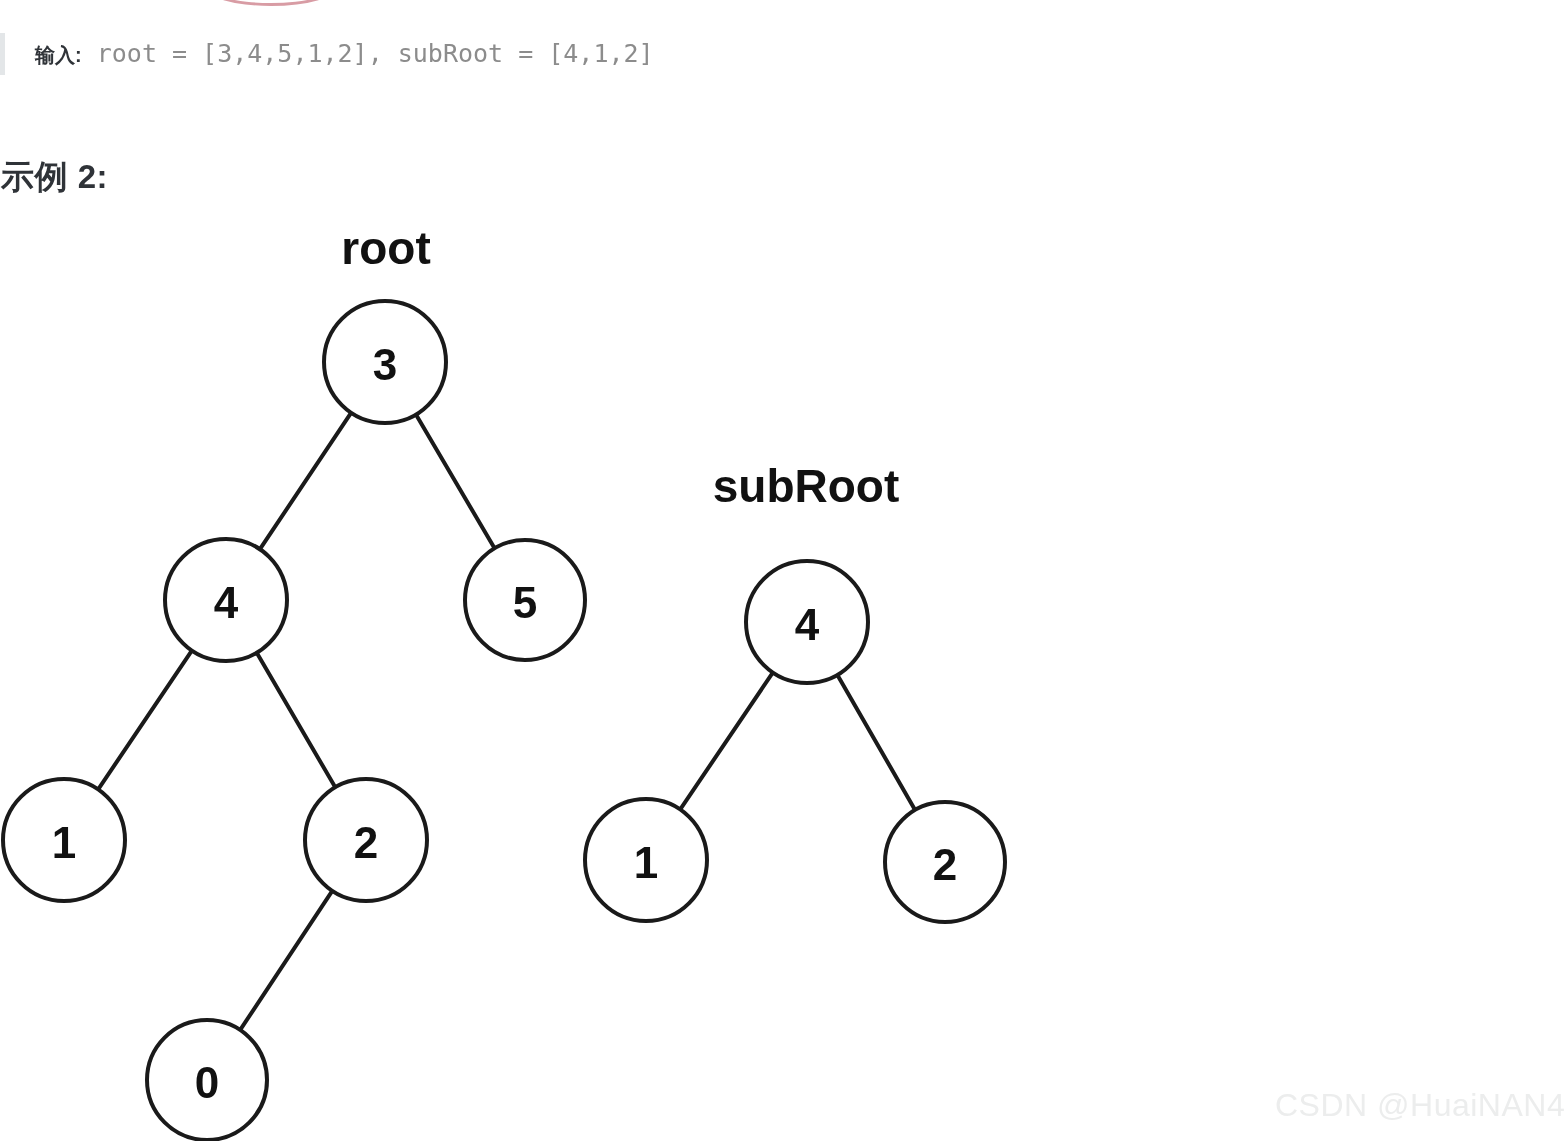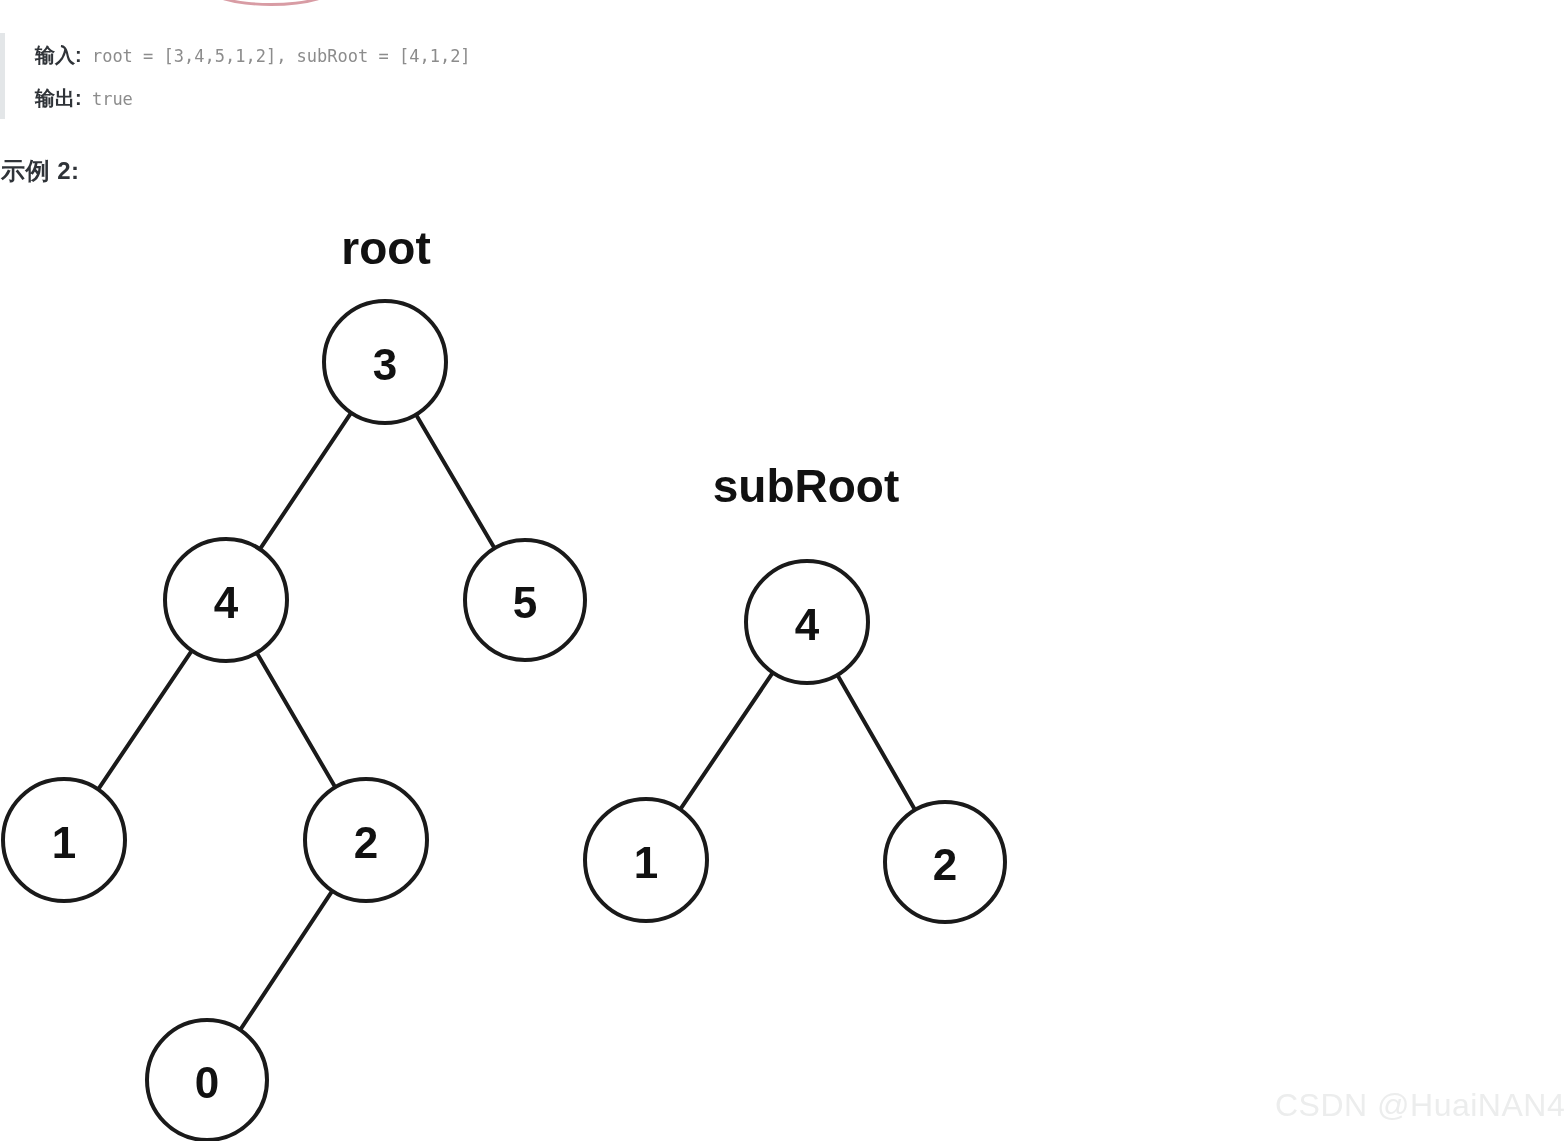--- a/index.html
+++ b/index.html
@@ -46,30 +46,30 @@
   }
   .lbl {
     font-family: "Liberation Sans", "DejaVu Sans", sans-serif;
     font-weight: bold;
     color: #2f3338;
     font-size: 20px;
   }
   .code {
     font-family: "DejaVu Sans Mono", "Liberation Mono", monospace;
     color: #8c8c8c;
-    font-size: 17px;
+    font-size: 25px;
     text-align: right;
   }
 
   
   #section-heading {
     position: absolute;
     left: 1px;
     top: 155px;
-    font-size: 24px;
+    font-size: 33px;
     font-weight: bold;
     color: #2f3338;
     letter-spacing: 0.5px;
     white-space: pre;
   }
 
   
   #diagram {
     position: absolute;
     left: 0;
@@ -118,21 +118,20 @@
     letter-spacing: 0.5px;
   }
 </style>
 </head>
 <body>
 
 <div id="top-arc"></div>
 
 <div id="example-block">
   <div class="example-line"><span class="lbl">输入:</span><span class="code"> root = [3,4,5,1,2], subRoot = [4,1,2]</span></div>
-  <div class="example-line"><span class="lbl">输出:</span><span class="code"> true</span></div>
 </div>
 
 <div id="section-heading">示例 2:</div>
 
 <div id="diagram">
   <svg id="tree-svg" width="1564" height="1141" viewBox="0 0 1564 1141" xmlns="http://www.w3.org/2000/svg">
       <g>
         <line x1="352.2251350427942" y1="411.0592318227357" x2="258.7748649572058" y2="550.9407681772643" class="edge-line"></line>
         <line x1="414.91418746724025" y1="412.8541186943084" x2="495.59283265932316" y2="550.0078155208494" class="edge-line"></line>
         <line x1="192.9911015549373" y1="648.9020717704633" x2="97.0088984450627" y2="791.0979282295367" class="edge-line"></line>

